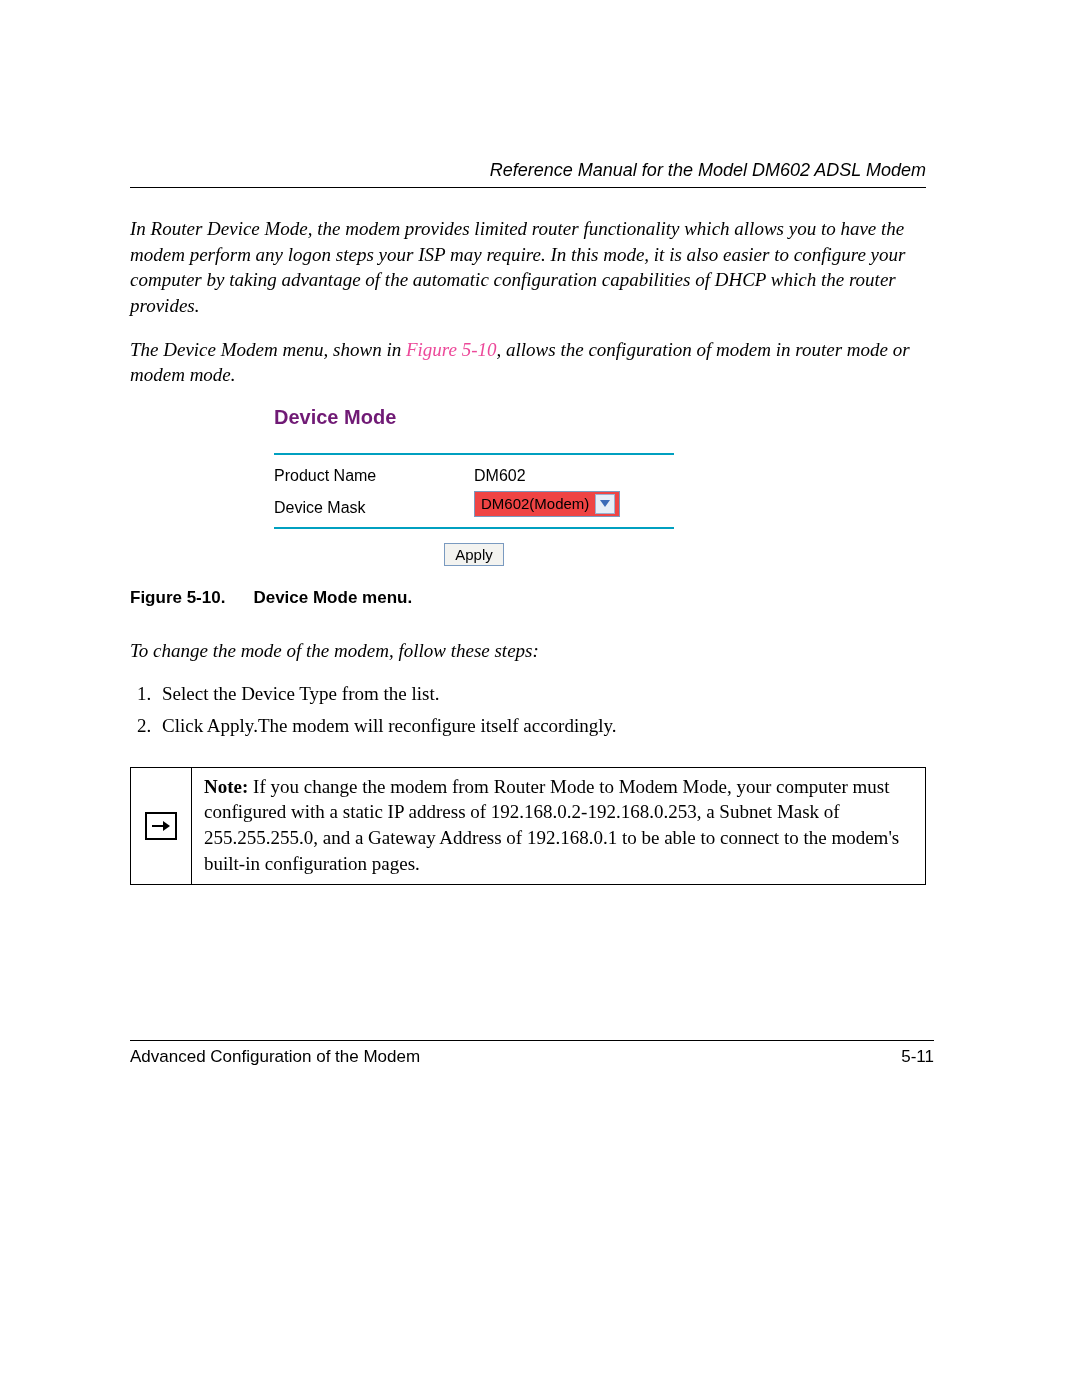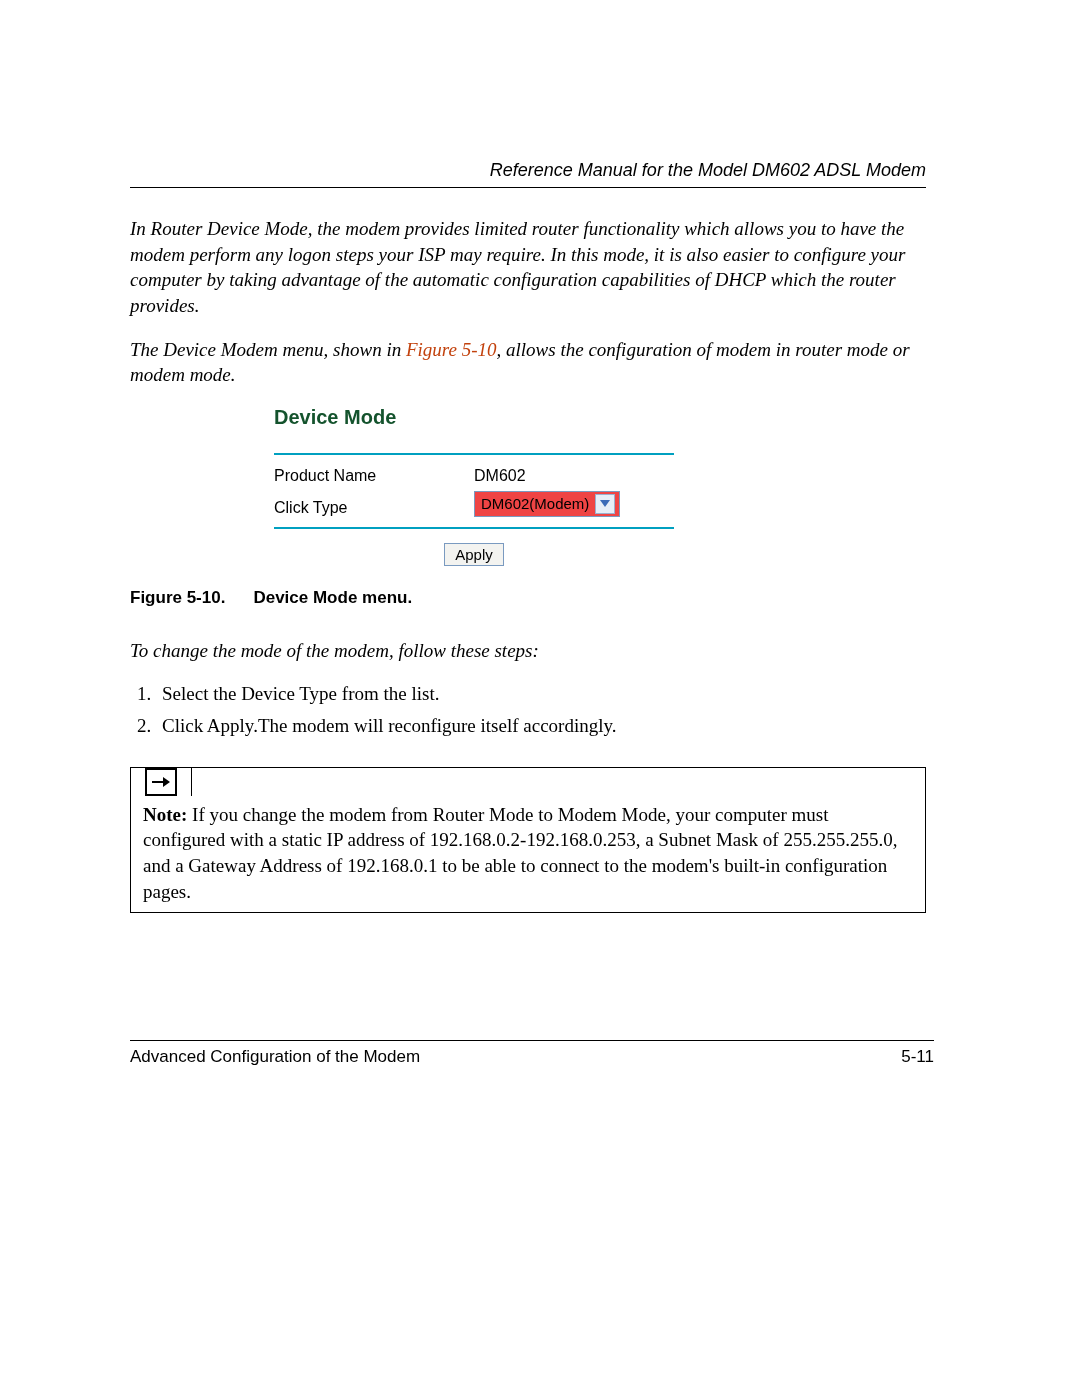--- a/index.html
+++ b/index.html
@@ -28,31 +28,31 @@
     border-top: 1px solid #000;
     margin: 0 0 28px 0;
   }
   .para {
     line-height: 1.35;
     margin: 0 0 18px 0;
     text-align: left;
     font-style: italic;
   }
   .figref {
-    color: #c2410c;
+    color: #ec4899;
   }
   .screenshot {
     margin: 10px auto 22px 144px;
     width: 540px;
     font-family: Arial, Helvetica, sans-serif;
     font-size: 16px;
     color: #000;
   }
   .sshot-title {
-    color: #14532d;
+    color: #701a75;
     font-weight: bold;
     font-size: 20px;
     margin-bottom: 24px;
   }
   .sshot-hr-top {
     border: none;
     border-top: 2px solid #00a0c0;
     margin: 0 0 12px 0;
     width: 400px;
   }
@@ -116,21 +116,20 @@
   }
   .ol li {
     margin-bottom: 6px;
     padding-left: 6px;
     line-height: 1.35;
   }
   .note-box {
     display: flex;
     border: 1.5px solid #000;
     margin-top: 28px;
-    flex-direction: column;
   }
   .note-icon-cell {
     width: 60px;
     border-right: 1.5px solid #000;
     display: flex;
     align-items: center;
     justify-content: center;
   }
   .arrow-icon {
     width: 28px;
@@ -180,21 +179,21 @@
   <div class="screenshot">
     <div class="sshot-title">Device Mode</div>
     <hr class="sshot-hr-top">
 
     <div class="sshot-row">
       <span class="sshot-label">Product Name</span>
       <span>DM602</span>
     </div>
 
     <div class="sshot-row">
-      <span class="sshot-label">Click Type</span>
+      <span class="sshot-label">Device Mask</span>
       <span class="sshot-dropdown">
         <span>DM602(Modem)</span>
         <span class="dd-arrow">
           <svg width="10" height="8" viewBox="0 0 10 8">
               <polygon points="0,0 10,0 5,7" fill="#3a6bb8"></polygon>
             </svg>
         </span>
       </span>
     </div>
 

